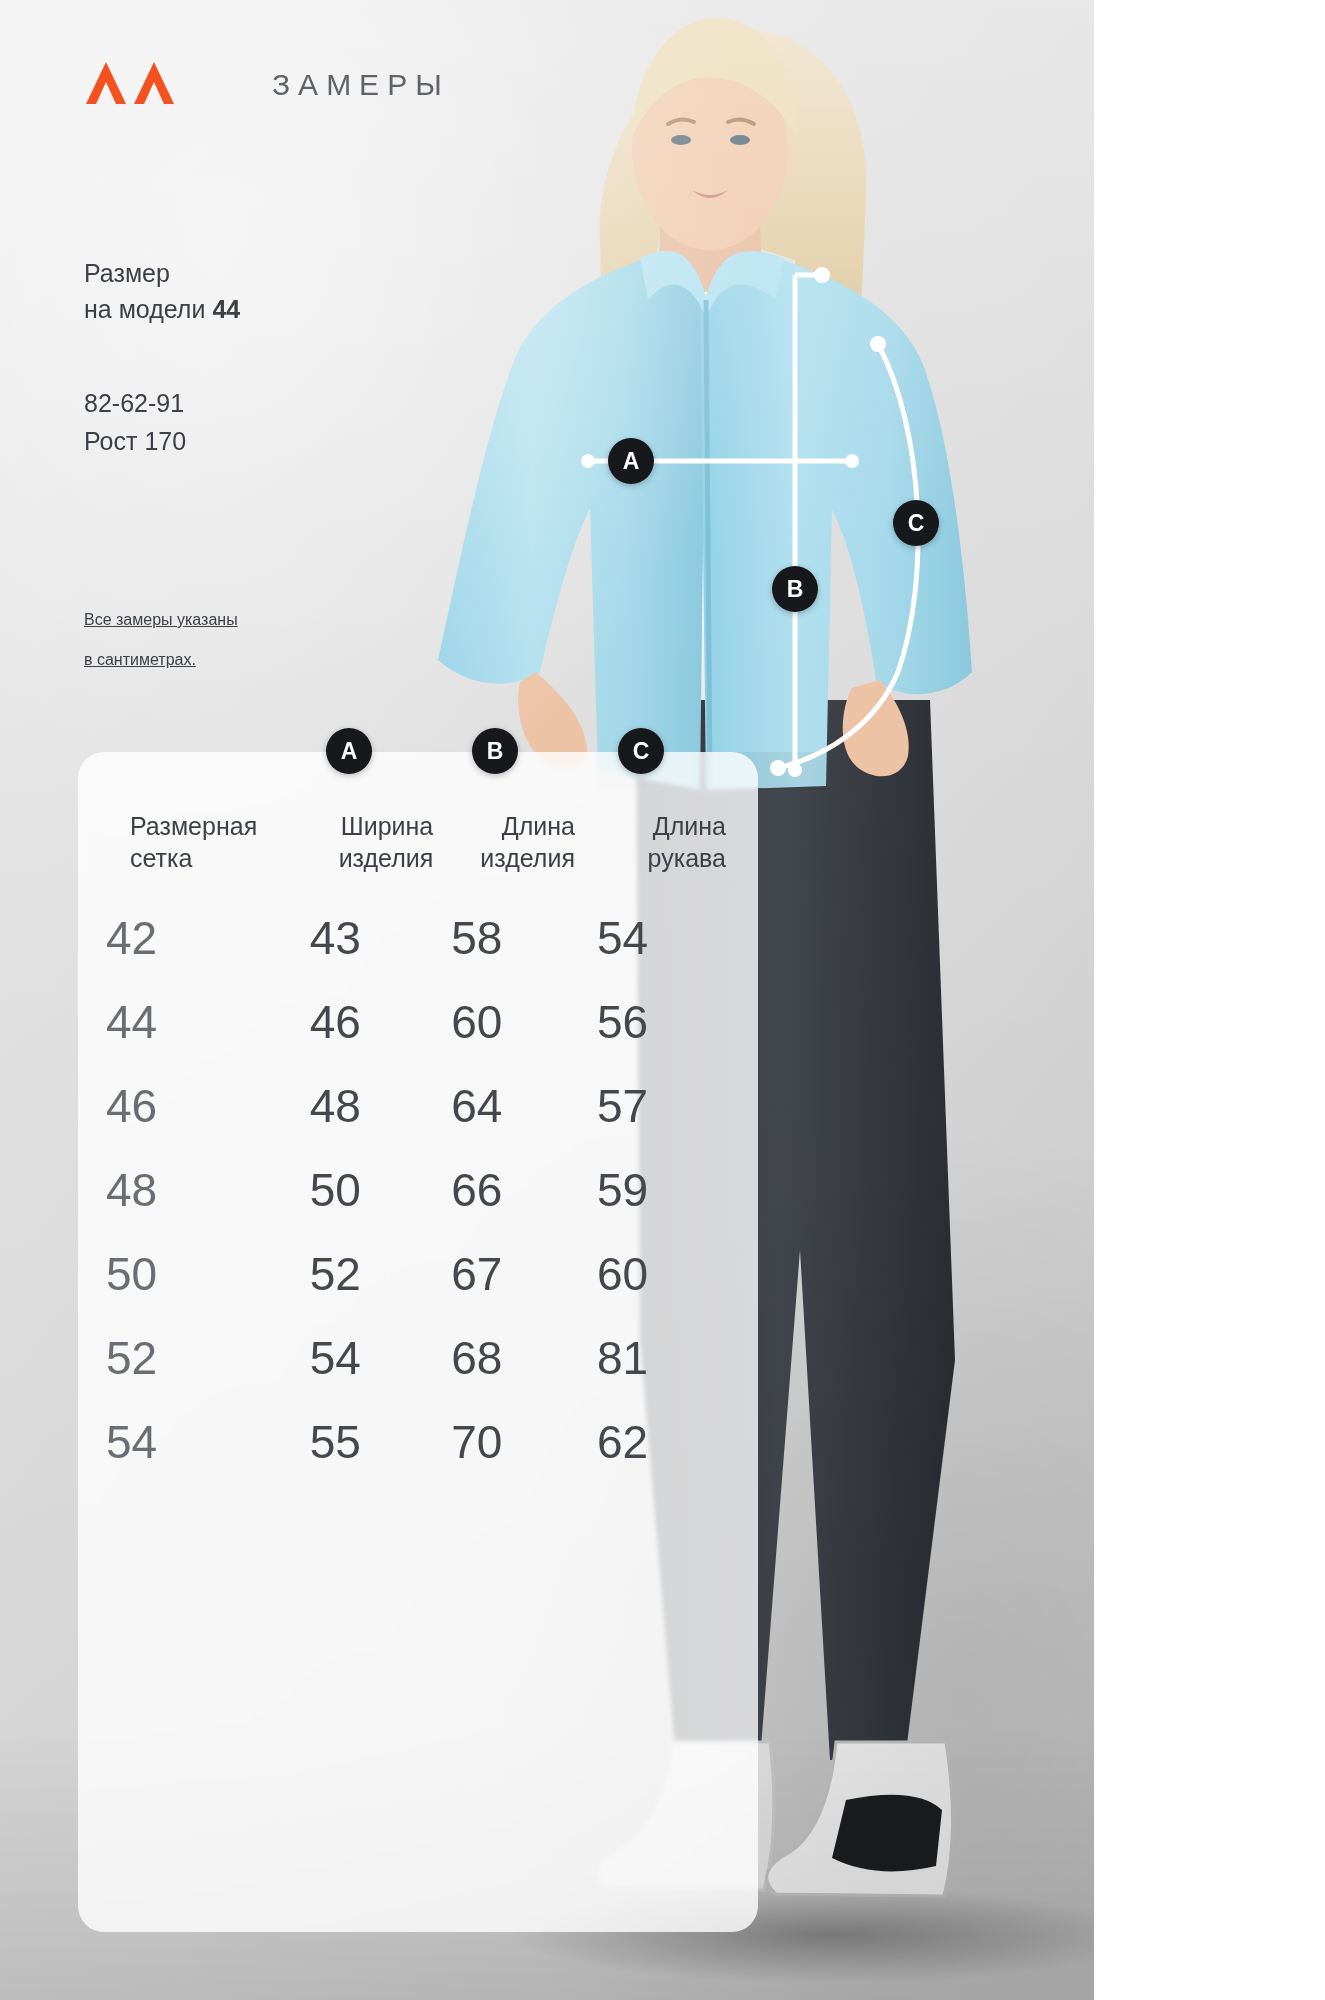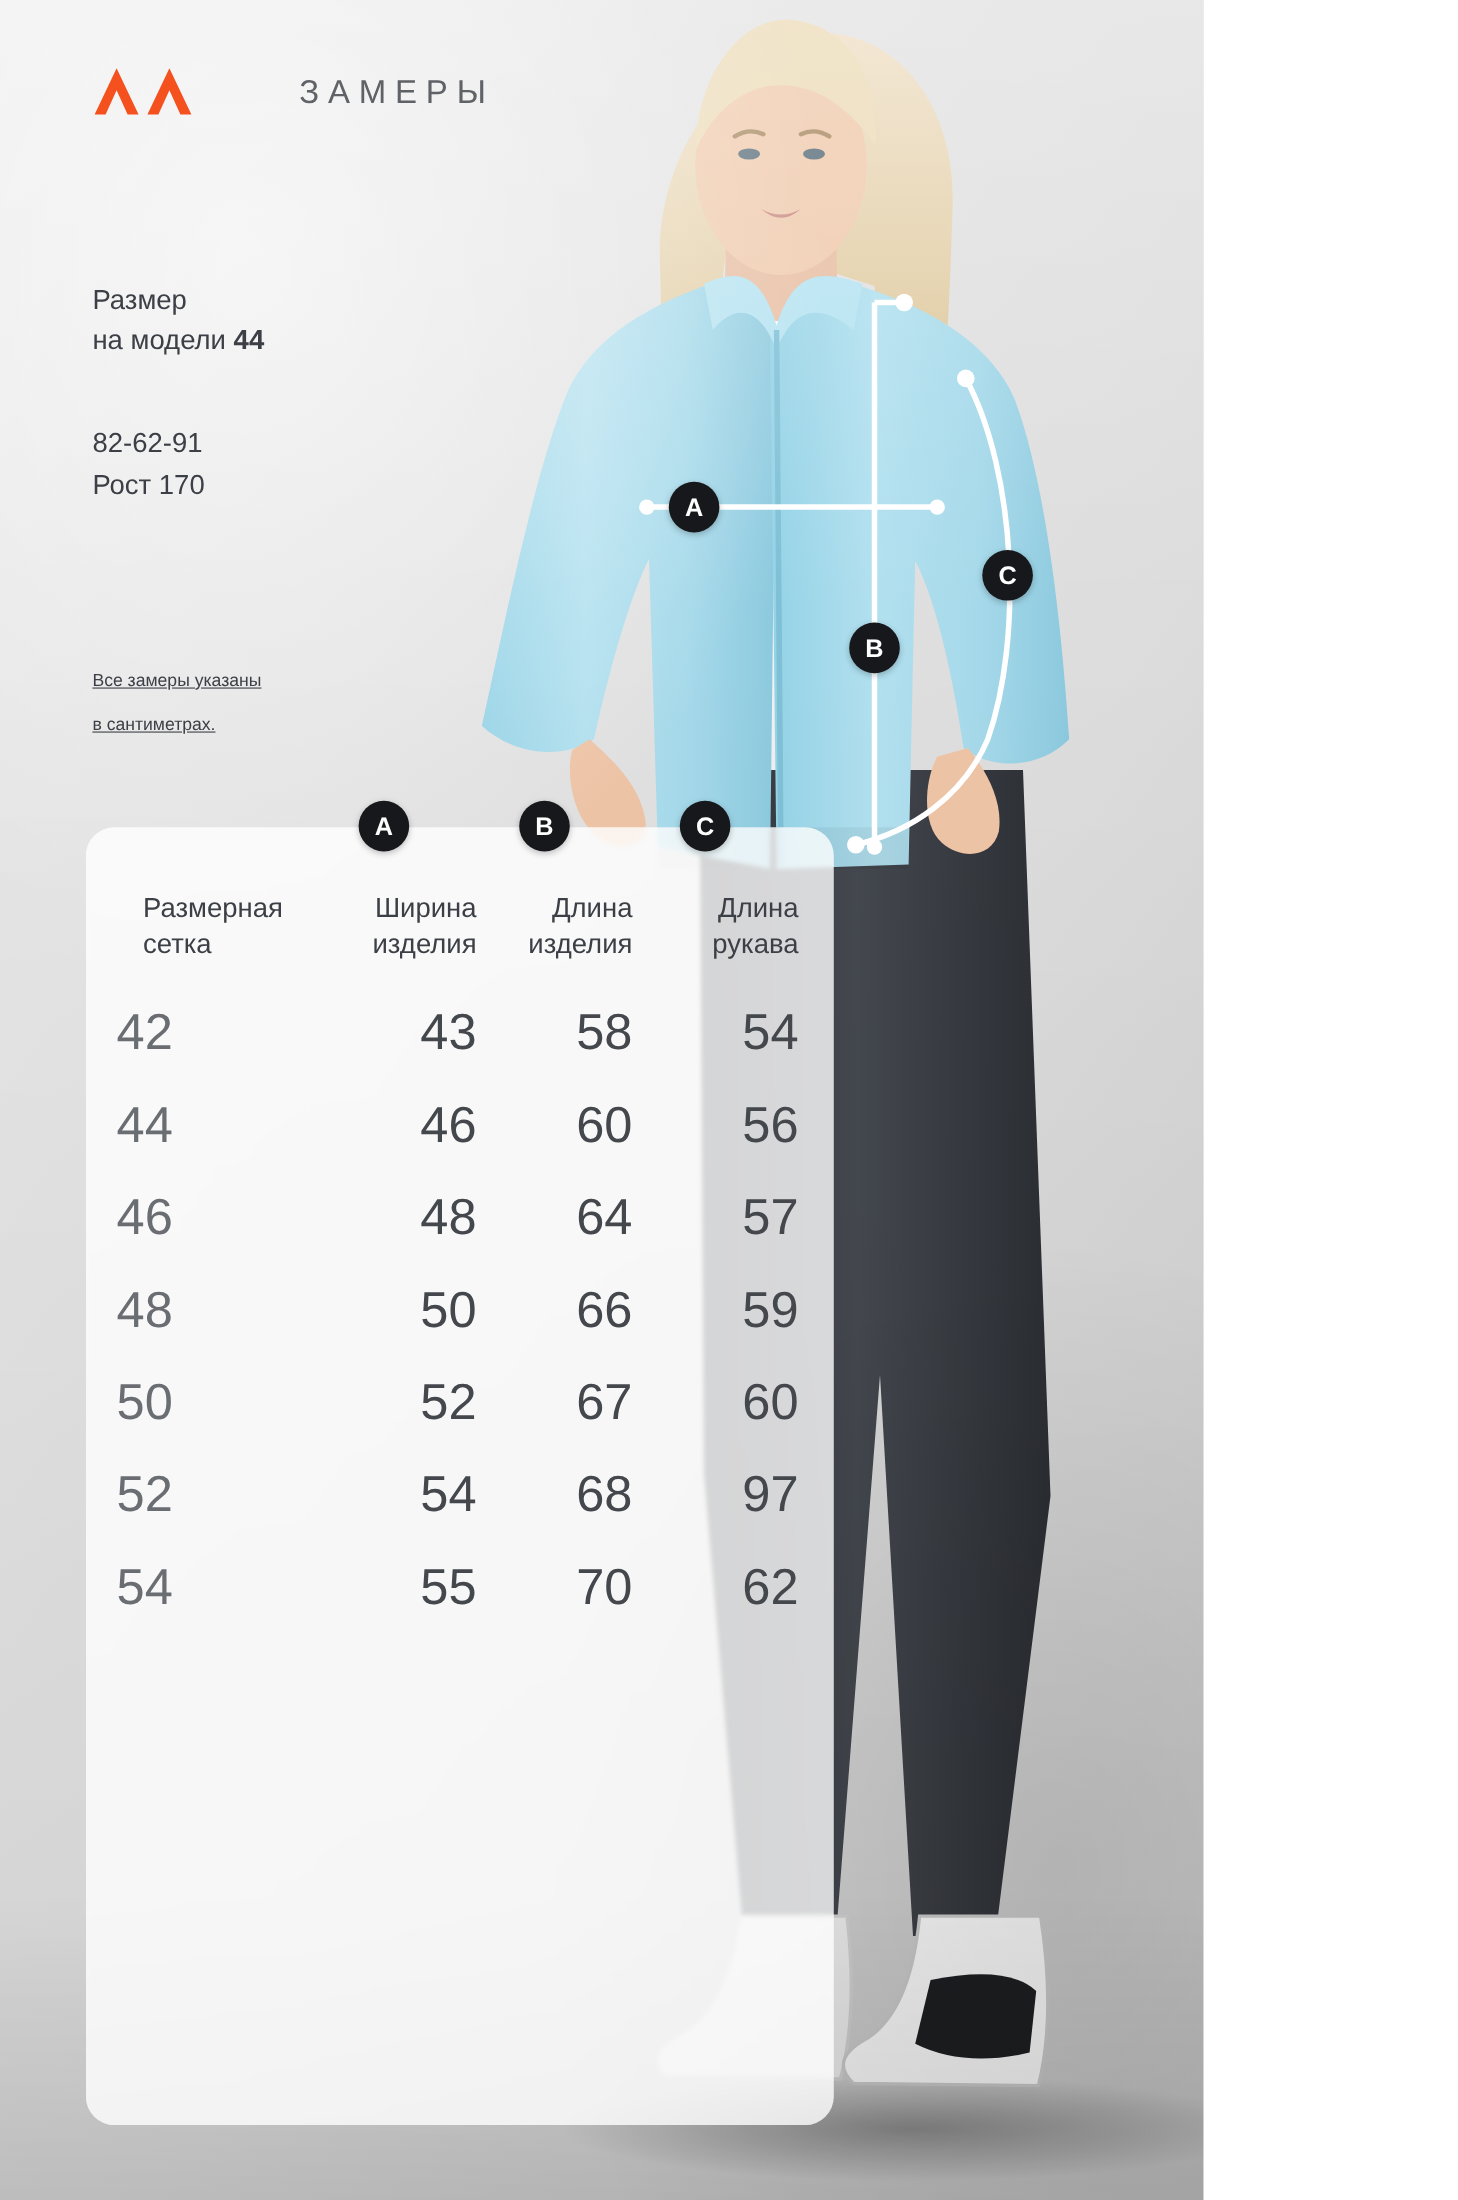--- a/index.html
+++ b/index.html
@@ -157,21 +157,20 @@
     width: 220px;
   }
   table.size-table th.c-a { width: 146px; padding-right: 18px; }
   table.size-table th.c-b { width: 146px; padding-right: 22px; }
   table.size-table th.c-c { width: 168px; padding-right: 32px; }
 
   table.size-table td {
     font-size: 46px;
     color: #54585d;
     padding: 15px 0;
-    text-align: right;
     font-weight: 400;
   }
   table.size-table td.col-label {
     text-align: left;
     padding-left: 28px;
     color: #6a6e73;
   }
   table.size-table td.val { color: #44484d; }
   table.size-table td.c-a { padding-right: 18px; }
   table.size-table td.c-b { padding-right: 22px; }
@@ -357,21 +356,21 @@
         <tr>
           <td class="col-label">50</td>
           <td class="val c-a">52</td>
           <td class="val c-b">67</td>
           <td class="val c-c">60</td>
         </tr>
         <tr>
           <td class="col-label">52</td>
           <td class="val c-a">54</td>
           <td class="val c-b">68</td>
-          <td class="val c-c">97</td>
+          <td class="val c-c">81</td>
         </tr>
         <tr>
           <td class="col-label">54</td>
           <td class="val c-a">55</td>
           <td class="val c-b">70</td>
           <td class="val c-c">62</td>
         </tr>
       </tbody>
     </table>
   </div>

